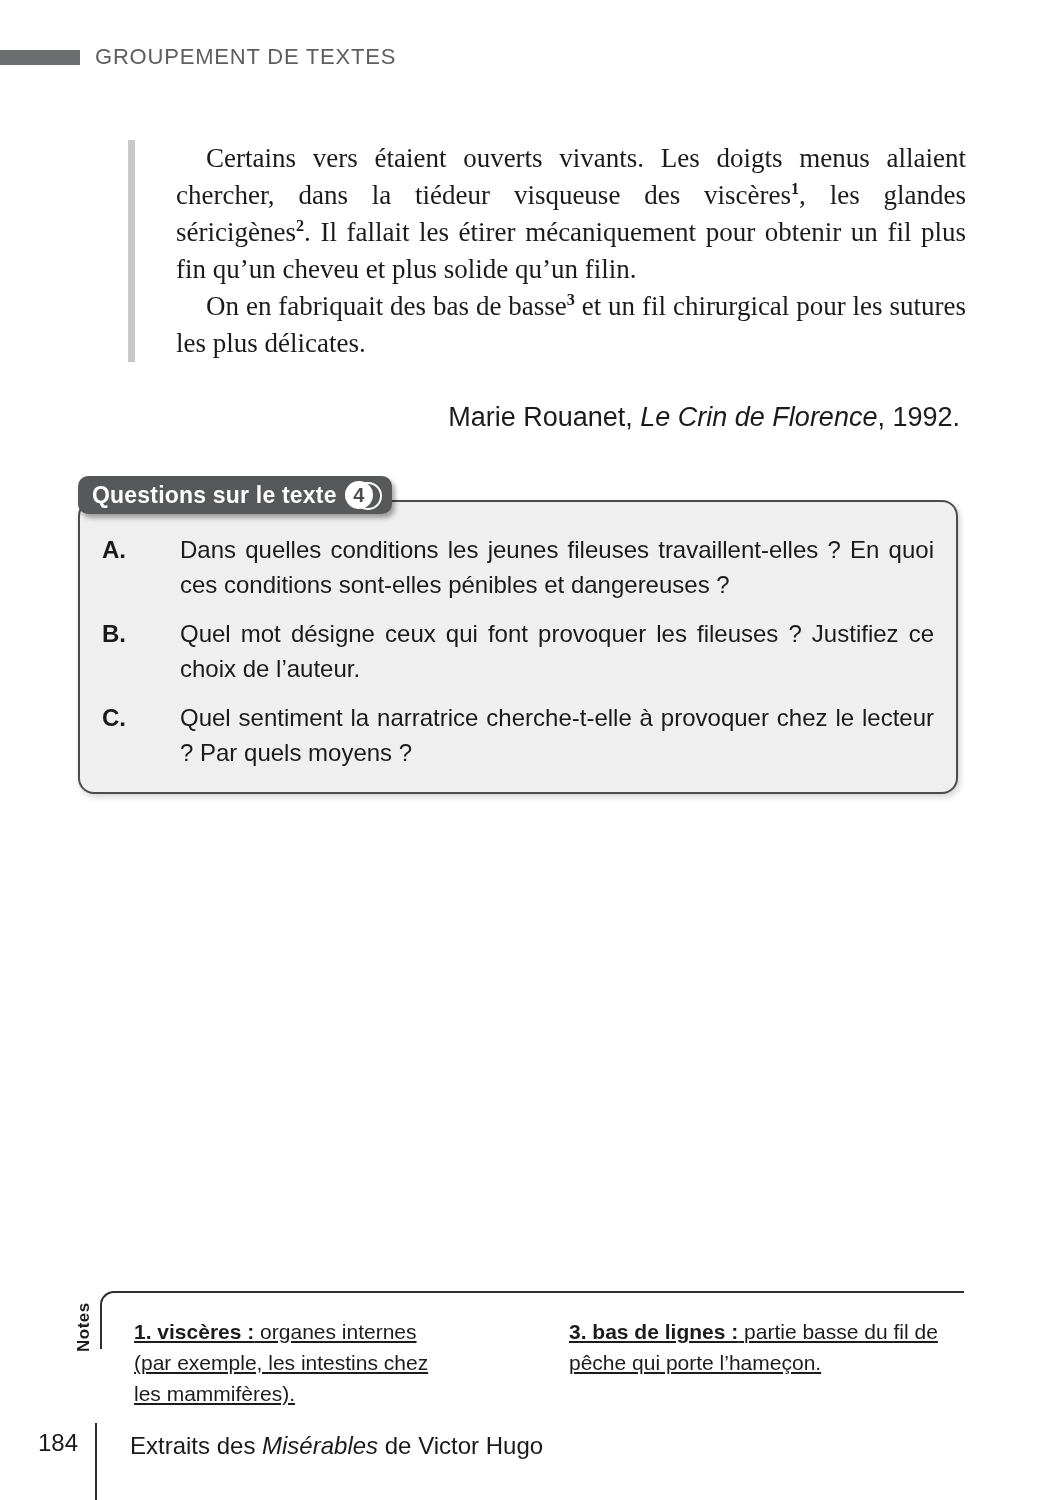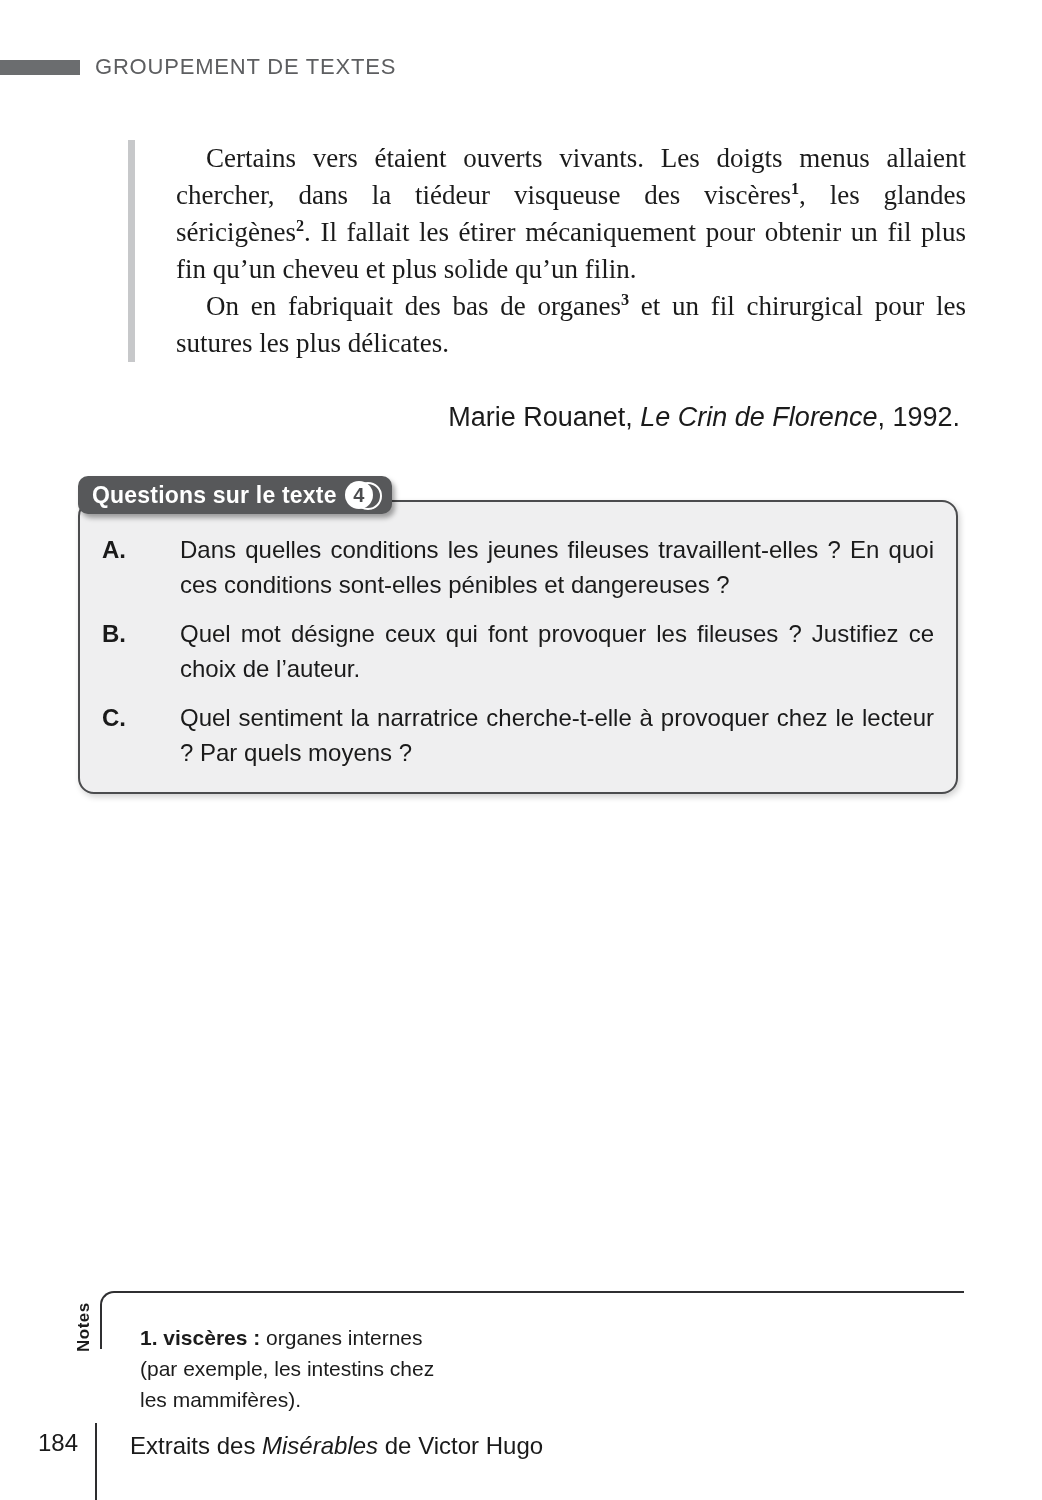--- a/index.html
+++ b/index.html
@@ -1,21 +1,21 @@
 <!DOCTYPE html>
 <html lang="fr"><head>
 <meta charset="utf-8">
 <style>
   html,body{margin:0;padding:0;}
   body{
     width:1042px;height:1500px;position:relative;background:#ffffff;
     font-family:"Liberation Sans",sans-serif;color:#1b1b1b;overflow:hidden;
   }
   
-  .page-header{position:absolute;left:0;top:54px;display:flex;align-items:center;text-align:center;}
+  .page-header{position:absolute;left:0;top:44px;display:flex;align-items:center;text-align:center;}
   .header-bar{width:80px;height:15px;background:#6b6d6f;}
   .header-label{margin-left:15px;font-size:22px;letter-spacing:0.8px;color:#5d5e60;font-weight:normal;}
   
   .quote{
     position:absolute;left:128px;top:140px;width:838px;box-sizing:border-box;
     border-left:7px solid #c7c8ca;padding-left:41px;
     font-family:"Liberation Serif",serif;font-size:27px;line-height:37px;
     text-align:justify;color:#1b1b1b;
   }
   .quote p{margin:0;text-indent:30px;}
@@ -54,39 +54,39 @@
     border-top:2px solid #2f2f31;border-left:2px solid #2f2f31;border-top-left-radius:14px;
   }
   .notes-label{
     position:absolute;left:74px;top:1294px;height:58px;
     writing-mode:vertical-rl;transform:rotate(180deg);
     font-size:17px;font-weight:bold;letter-spacing:0.5px;color:#1b1b1b;
   }
   .notes-col{position:absolute;top:1312px;font-size:21px;line-height:31px;color:#1c1c1c;}
   .notes-col-1{left:130px;width:330px;}
   .notes-col-2{left:565px;width:410px;}
-  .note-item{margin:10px;}
+  .note-item{margin:4px;text-decoration:underline;}
   .note-term{font-weight:bold;}
   
   .footer-number{position:absolute;left:38px;top:1429px;font-size:24px;color:#1a1a1a;}
   .footer-divider{position:absolute;left:95px;top:1423px;width:2px;height:77px;background:#2d2d2f;}
   .footer-title{position:absolute;left:118px;top:1432px;font-size:24px;color:#1a1a1a;margin-left:12px;}
   .footer-title .work-title{font-style:italic;}
 </style>
 </head>
 <body>
 
 <div class="page-header">
   <div class="header-bar"></div>
   <div class="header-label">GROUPEMENT DE TEXTES</div>
 </div>
 
 <div class="quote">
   <p><span>Certains vers étaient ouverts vivants. Les doigts menus allaient chercher, dans la tiédeur visqueuse des viscères</span><sup>1</sup><span>, les glandes séricigènes</span><sup>2</sup><span>. Il fallait les étirer mécaniquement pour obtenir un fil plus fin qu’un cheveu et plus solide qu’un filin.</span></p>
-  <p><span>On en fabriquait des bas de organes</span><sup>3</sup><span> et un fil chirurgical pour les sutures les plus délicates.</span></p>
+  <p><span>On en fabriquait des bas de basse</span><sup>3</sup><span> et un fil chirurgical pour les sutures les plus délicates.</span></p>
 </div>
 
 <div class="attribution"><span>Marie Rouanet, </span><span class="work-title">Le Crin de Florence</span><span>, 1992.</span></div>
 
 <div class="q-tab">
   <span class="q-tab-label">Questions sur le texte</span>
   <span class="q-badge">
     <span class="ring"></span>
     <span class="circle">4</span>
   </span>
@@ -108,17 +108,18 @@
 </div>
 
 <div class="notes-frame"></div>
 <div class="notes-label">Notes</div>
 
 <div class="notes-col notes-col-1">
   <p class="note-item"><span class="note-term">1. viscères :</span> <span>organes internes (par exemple, les intestins chez les mammifères).</span></p>
 </div>
 
 <div class="notes-col notes-col-2">
+  <p class="note-item"><span class="note-term">3. bas de lignes :</span> <span>partie basse du fil de pêche qui porte l’hameçon.</span></p>
 </div>
 
 <div class="footer-number">184</div>
 <div class="footer-divider"></div>
 <div class="footer-title"><span>Extraits des </span><span class="work-title">Misérables</span><span> de Victor Hugo</span></div>
 
 </body></html>

